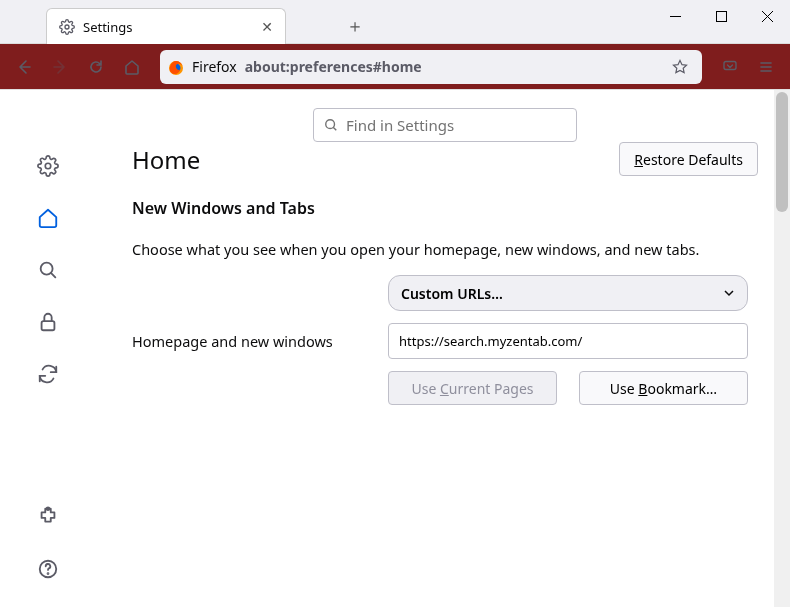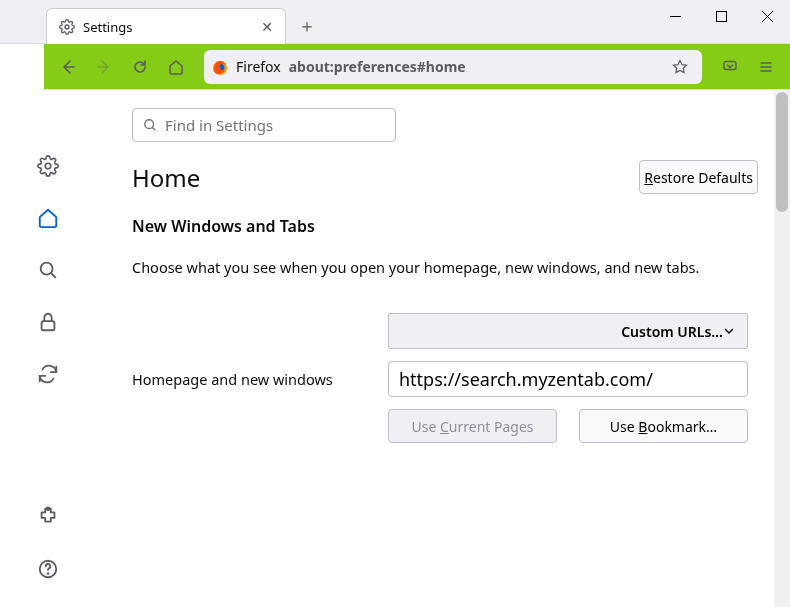--- a/index.html
+++ b/index.html
@@ -1,29 +1,29 @@
 <!DOCTYPE html>
 <html><head>
 <meta charset="utf-8">
 <style>
 * { margin:0; padding:0; box-sizing:border-box; font-family:"Segoe UI",system-ui,sans-serif; }
 body { background:#fff; width:790px; height:607px; overflow:hidden; position:relative; }
 
 
-.titlebar { height:44px; display:flex; align-items:flex-end; background:#f0f0f4; border-bottom:1px solid #ddd; }
+.titlebar { height:44px; display:flex; align-items:flex-end; background:#f0f0f4; border-bottom:1px solid #ddd;gap:48px; }
 .tab { display:flex; align-items:center; gap:8px; height:36px; background:#fff; border:1px solid #ccc; border-bottom:none; border-radius:6px 6px 0 0; margin-left:46px; padding:0 10px 0 12px; width:240px; position:relative; top:1px; }
 .tab .icon { width:16px; height:16px; display:flex; align-items:center; justify-content:center; }
 .tab .label { flex:1; font-size:13px; color:#0c0c0d; }
 .tab .close { width:16px; height:16px; display:flex; align-items:center; justify-content:center; color:#555; font-size:14px; cursor:pointer; }
 .newtab { width:30px; height:30px; display:flex; align-items:center; justify-content:center; margin-left:6px; margin-bottom:3px; font-size:18px; color:#555; cursor:pointer; border-radius:4px; }
 .wincontrols { position:absolute; top:0; right:0; display:flex; }
 .wincontrols div { width:46px; height:32px; display:flex; align-items:center; justify-content:center; font-size:12px; cursor:pointer; }
 
 
-.toolbar { height:46px; display:flex; align-items:center; padding:0 8px; gap:4px; background:#84cc16; border-bottom:1px solid #e0e0e0;margin-left:44px; }
+.toolbar { height:46px; display:flex; align-items:center; padding:0 8px; gap:4px; background:#7f1d1d; border-bottom:1px solid #e0e0e0; }
 .tbtn { width:32px; height:32px; display:flex; align-items:center; justify-content:center; border-radius:4px; cursor:pointer; color:#5b5b66; }
 .tbtn svg { width:16px; height:16px; }
 .tbtn.disabled { opacity:0.35; cursor:default; }
 .urlbar { flex:1; height:34px; background:#f0f0f4; border-radius:6px; display:flex; align-items:center; margin:0 8px; padding:0 8px; gap:8px; cursor:text; }
 .urlbar .favicon { width:16px; height:16px; }
 .urlbar .domain { font-size:14px; color:#0c0c0d; }
 .urlbar .path { font-size:14px; color:#5b5b66;font-weight:bold; }
 .urlbar .spacer { flex:1; }
 .urlbar .star { width:28px; height:28px; display:flex; align-items:center; justify-content:center; cursor:pointer; }
 
@@ -31,39 +31,39 @@
 .content { display:flex; height:calc(607px - 90px); position:relative; }
 .scrolltrack { position:absolute; right:0; top:0; bottom:0; width:16px; background:#f0f0f0; }
 .scrollthumb { position:absolute; left:2px; right:2px; top:2px; height:120px; background:#c0c0c0; border-radius:6px; }
 .side { width:96px; padding-top:62px; display:flex; flex-direction:column; align-items:center; gap:24px; }
 .side .sicon { width:28px; height:28px; display:flex; align-items:center; justify-content:center; color:#5b5b66; cursor:pointer; border-radius:4px; }
 .side .sicon.active { color:#0060df; }
 .side .sicon svg { width:22px; height:22px; }
 .side .bottom { margin-top:auto; margin-bottom:24px; display:flex; flex-direction:column; gap:24px; align-items:center; }
 
 .main { flex:1; padding:18px 32px 0 36px; overflow:hidden; }
-.searchrow { display:flex; justify-content:flex-start; margin-bottom:18px;}
+.searchrow { display:flex; justify-content:center; }
 .searchbox { width:264px; height:34px; border:1px solid #bfbfc9; border-radius:4px; display:flex; align-items:center; padding:0 10px; gap:8px; color:#737373; font-size:15px; }
 .searchbox svg { width:14px; height:14px; color:#737373; }
 
 .heading-row { display:flex; align-items:center; justify-content:space-between; margin-bottom:21px; }
 h1 { font-size:24px; font-weight:400; color:#0c0c0d; }
-.restore { height:34px; padding:0 4px; border:1px solid #bfbfc9; border-radius:4px; background:#f9f9fb; font-size:14px; cursor:pointer; }
+.restore { height:34px; padding:0 14px; border:1px solid #bfbfc9; border-radius:4px; background:#f9f9fb; font-size:14px; cursor:pointer; }
 
 h2 { font-size:16px; font-weight:600; margin-bottom:20px; color:#0c0c0d; }
-.desc { font-size:14.5px; color:#0c0c0d; margin-bottom:36px; }
+.desc { font-size:14.5px; color:#0c0c0d; margin-bottom:16px; }
 
 .row { display:flex; align-items:center; margin-bottom:12px; }
 .row .lbl { width:256px; font-size:14.5px; color:#0c0c0d; }
 .row .ctrl { flex:1; max-width:360px; }
 
-.select { height:36px; border:1px solid #bfbfc9; border-radius:2px; background:#f0f0f4; display:flex; align-items:center; justify-content:flex-end; padding:0 12px; font-size:14px; font-weight:600; cursor:pointer; }
+.select { height:36px; border:1px solid #bfbfc9; border-radius:12px; background:#f0f0f4; display:flex; align-items:center; justify-content:space-between; padding:0 12px; font-size:14px; font-weight:600; cursor:pointer; }
 .select svg { width:12px; height:12px; }
 
-.textin { width:100%; height:36px; border:1px solid #bfbfc9; border-radius:4px; padding:0 10px; font-size:18px; }
+.textin { width:100%; height:36px; border:1px solid #bfbfc9; border-radius:4px; padding:0 10px; font-size:13px; }
 
 .btnrow { display:flex; gap:22px; margin:10px 0 20px 256px; max-width:360px; }
 .btn { flex:1; height:34px; border:1px solid #bfbfc9; border-radius:4px; background:#f9f9fb; font-size:14px; cursor:pointer; overflow:hidden; text-overflow:ellipsis; white-space:nowrap; padding:0 10px; }
 .btn.disabled { color:#8f8f9d; background:#f0f0f4; cursor:default; }
 
 .u { text-decoration:underline; }
 </style>
 </head>
 <body>
 

